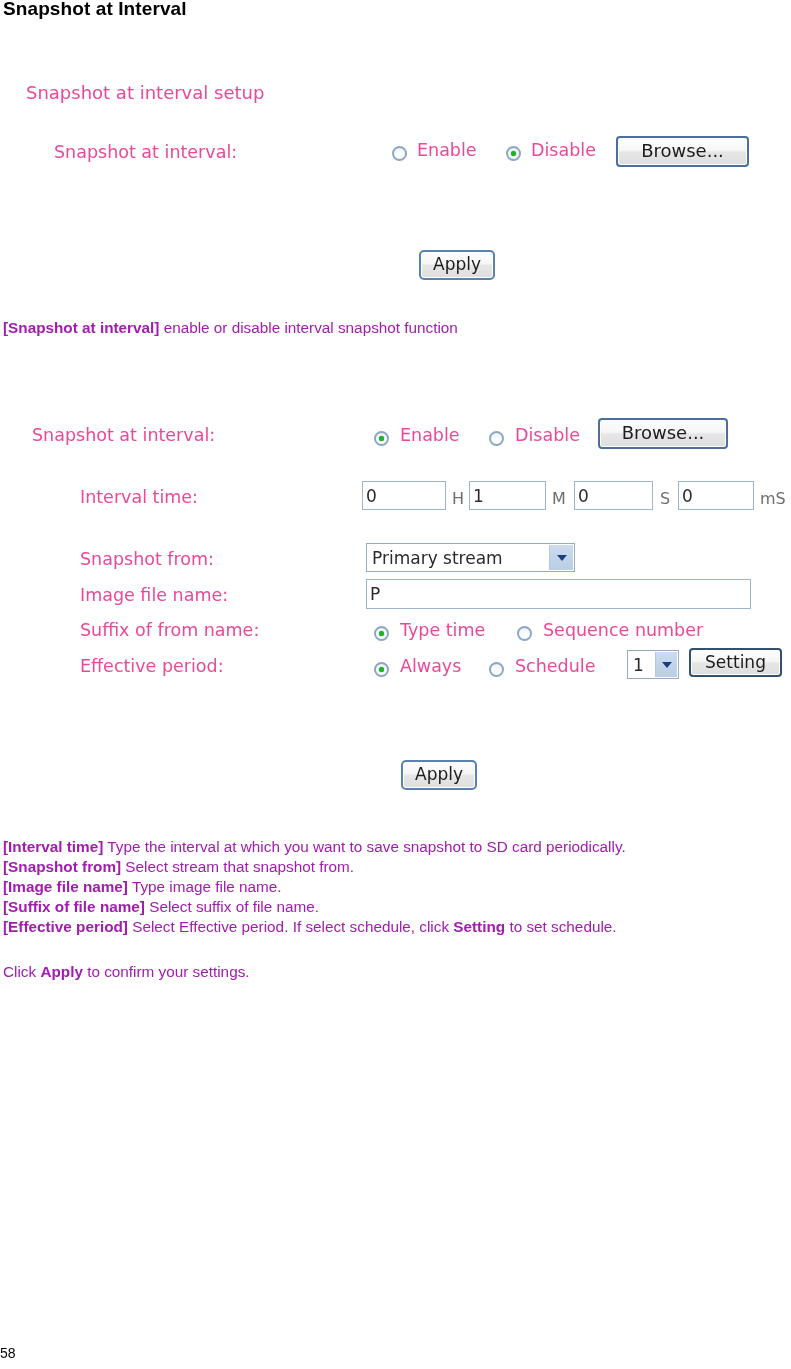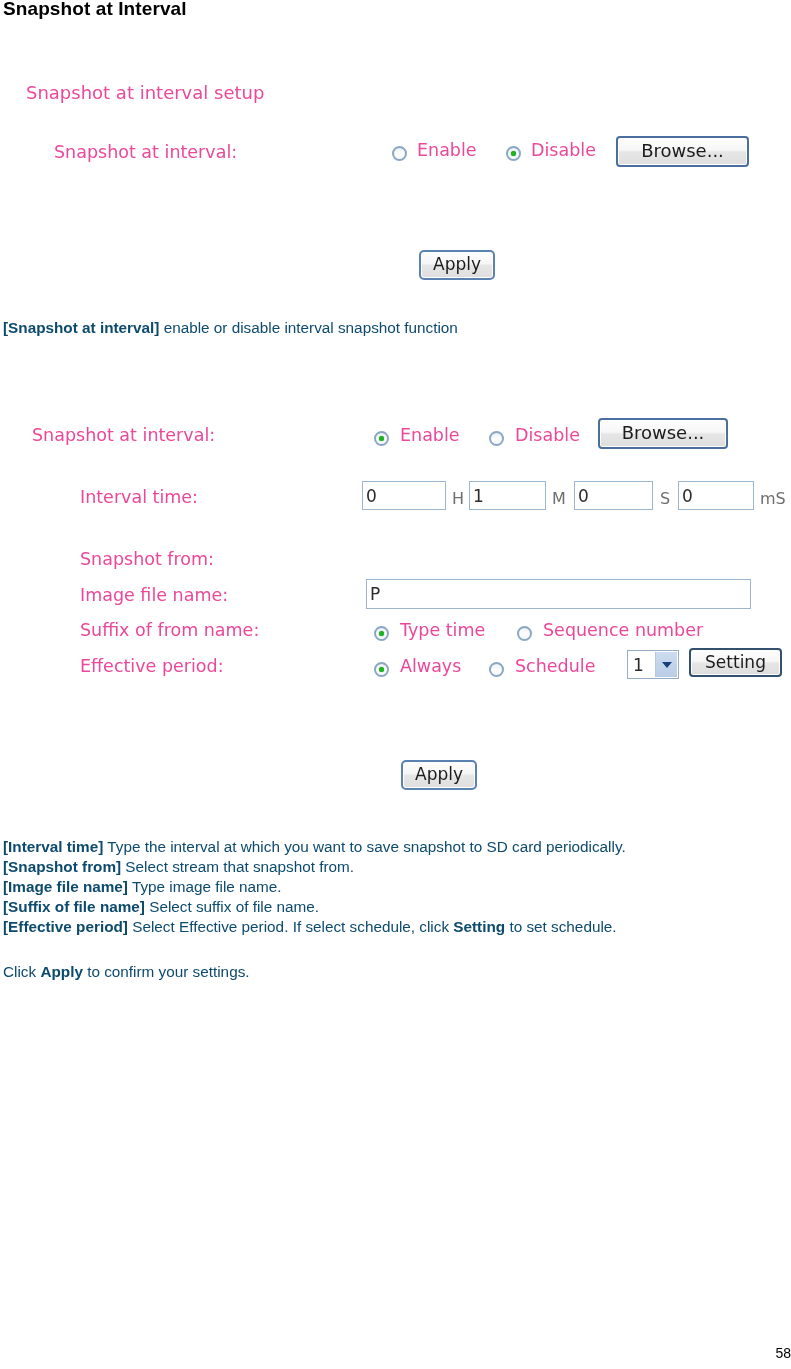--- a/index.html
+++ b/index.html
@@ -162,32 +162,32 @@
     border-left: 5px solid transparent;
     border-right: 5px solid transparent;
     border-top: 6px solid #17407a;
   }
 
   
   .copy {
     position: absolute;
     font-family: "Liberation Sans", sans-serif;
     font-size: 15.3px;
-    color: #0c4a6e;
+    color: #a21caf;
     white-space: nowrap;
     line-height: 20px;
   }
   .copy b { font-weight: bold; }
 
   .page-num {
     position: absolute;
     left: 0;
     right: 0;
     top: 1345px;
-    text-align: right;
+    text-align: left;
     font-family: "Liberation Sans", sans-serif;
     font-size: 14px;
     color: #000;
   }
 </style>
 </head>
 <body>
 
 <div class="page-title">Snapshot at Interval</div>
 
@@ -242,20 +242,26 @@
   <div class="ui-hint" style="position:absolute; left:660px; top:84px;">S</div>
 
   <div class="tinput" style="position:absolute; left:678px; top:76px; width:76px;">
     <span>0</span>
   </div>
   <div class="ui-hint" style="position:absolute; left:760px; top:84px;">mS</div>
 
 
   <div class="ui-label" style="position:absolute; left:80px; top:144px;">Snapshot from:</div>
 
+  <div class="tselect" style="position:absolute; left:366px; top:542px; width:209px; top:138px;">
+    <span>Primary stream</span>
+    <span class="arrowbox">
+        <span class="chev"></span>
+      </span>
+  </div>
 
   <div class="ui-label" style="position:absolute; left:80px; top:180px;">Image file name:</div>
 
   <div class="tinput" style="position:absolute; left:366px; top:174px; width:385px; height:30px;">
     <span>P</span>
   </div>
 
   <div class="ui-label" style="position:absolute; left:80px; top:215px;">Suffix of from name:</div>
 
   <span class="radio checked" style="position:absolute; left:374px; top:221px;"></span>

